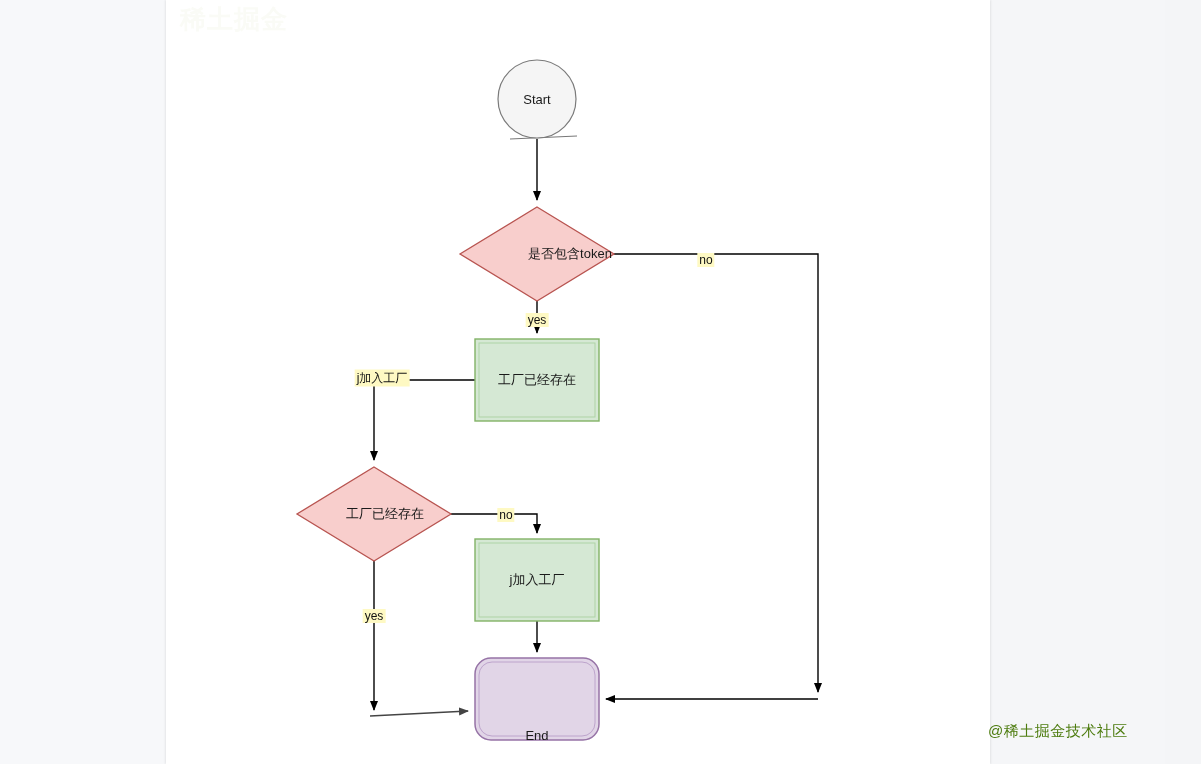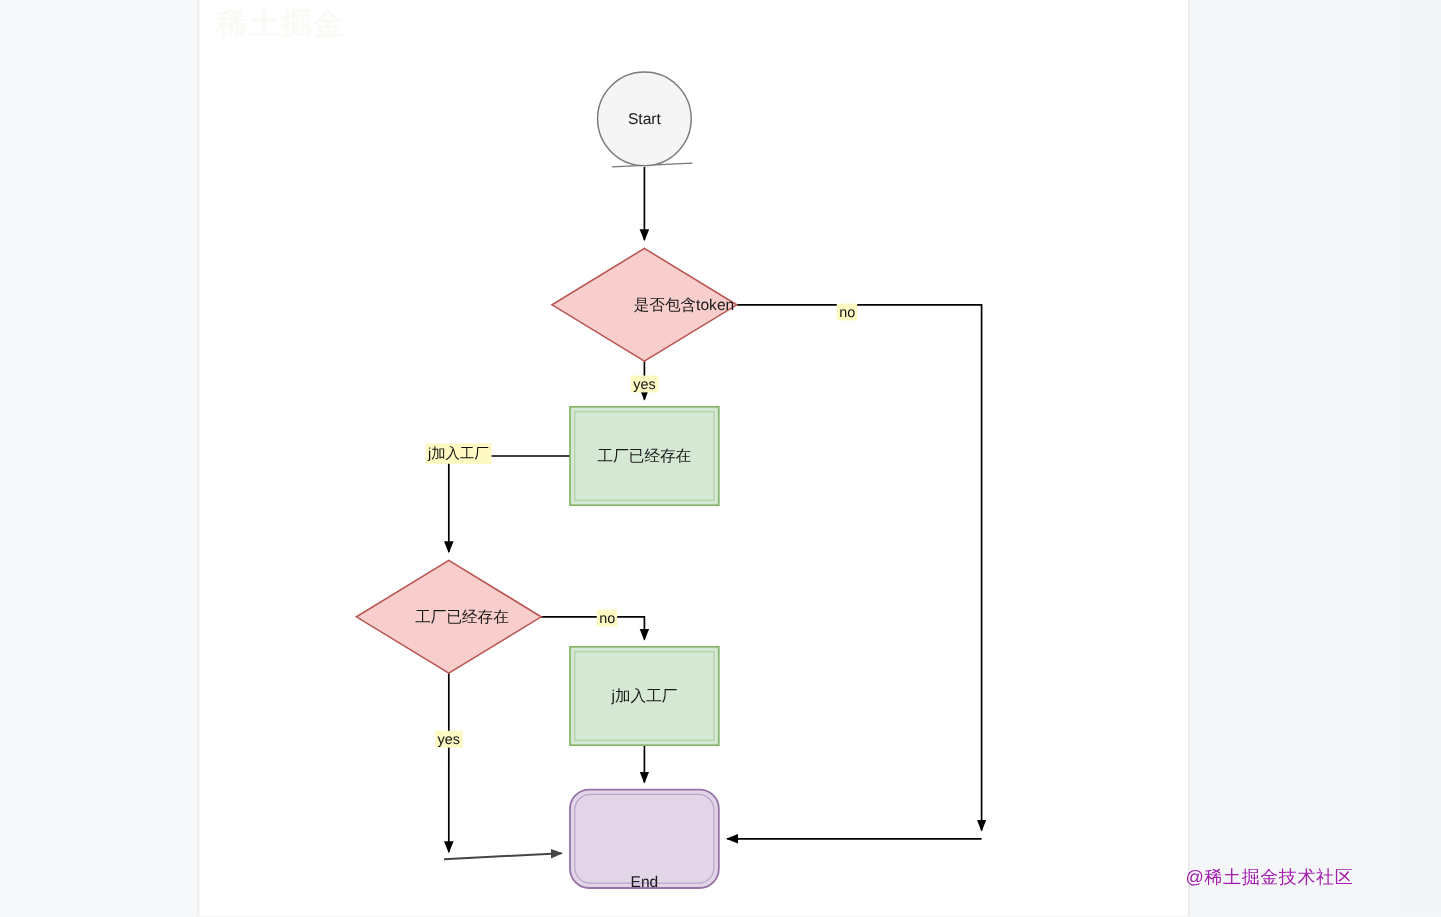--- a/index.html
+++ b/index.html
@@ -48,21 +48,21 @@
     font-size: 26px;
     color: #fafbf6;
     letter-spacing: 1px;
     font-weight: bold;
     user-select: none;
   }
   .wm-bottom {
     position: absolute;
     left: 988px; top: 722px;
     font-size: 15px;
-    color: #a21caf;
+    color: #4d7c0f;
     letter-spacing: 0.5px;
     user-select: none;
     white-space: nowrap;
   }
   .node-label {
     position: absolute;
     transform: translate(-50%, -50%);
     font-size: 13px;
     color: #1a1a1a;
     white-space: nowrap;

